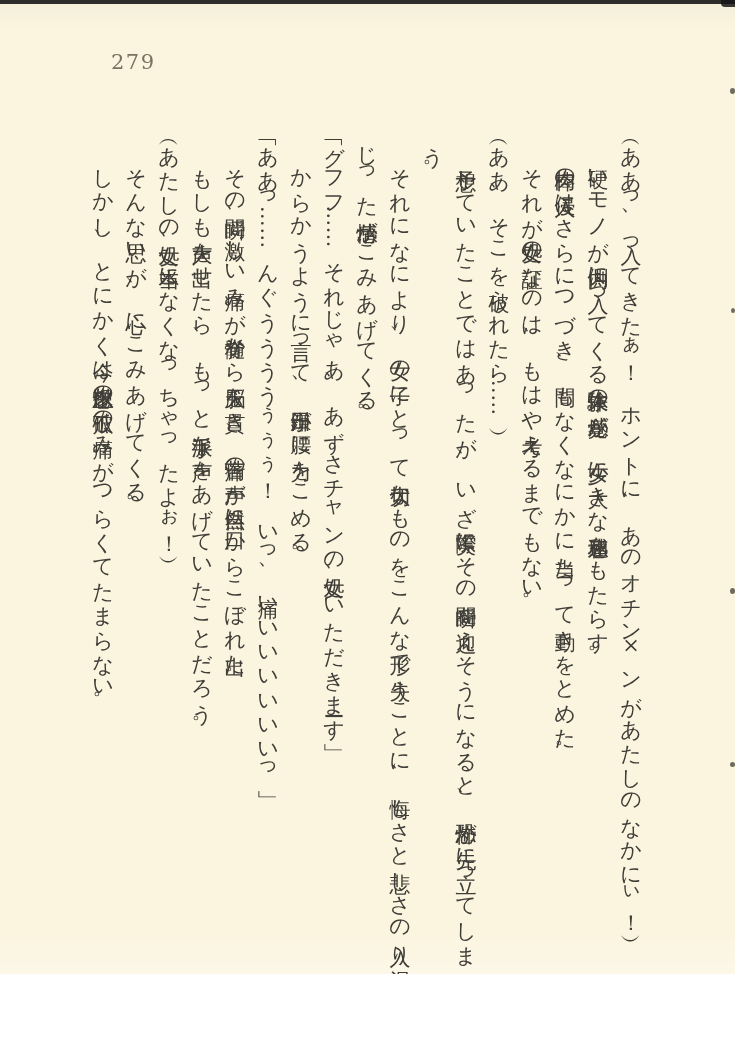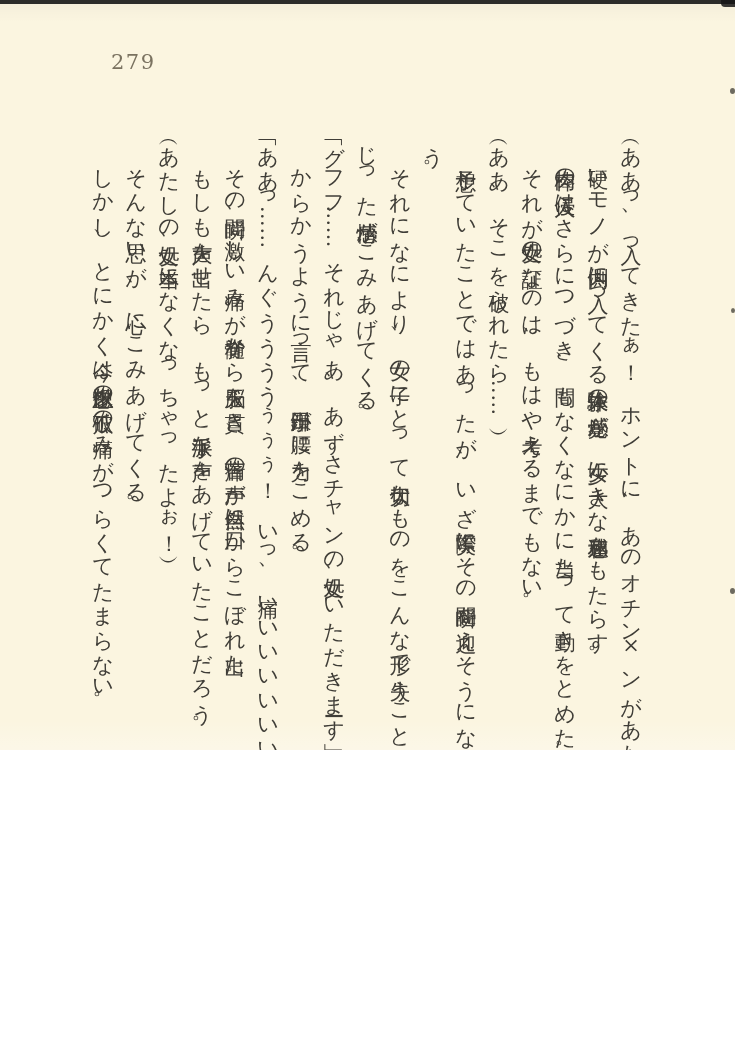--- a/index.html
+++ b/index.html
@@ -10,21 +10,21 @@
     --speck: #4a473e;
   }
   html, body { margin: 0; padding: 0; }
   body {
     width: 735px; height: 1050px;
     font-family: "DejaVu Serif", "Liberation Serif", serif;
     background: #fff;
   }
   .page {
     position: relative;
-    width: 735px; height: 750px;
+    width: 735px; height: 974px;
     background:
       linear-gradient(180deg, rgba(0,0,0,0.03) 0%, rgba(0,0,0,0) 3%, rgba(0,0,0,0) 96%, rgba(255,255,255,0.25) 100%),
       var(--paper);
     overflow: hidden;
   }
   .scan-edge-top {
     position: absolute; top: 0; left: 0;
     width: 735px; height: 4px;
     background: var(--scan_edge);
     opacity: 0.9;

